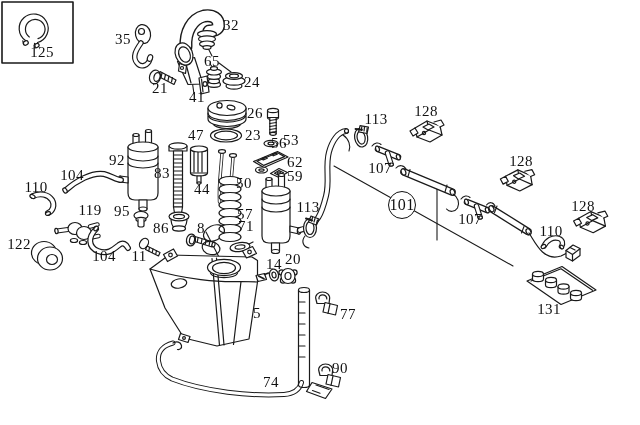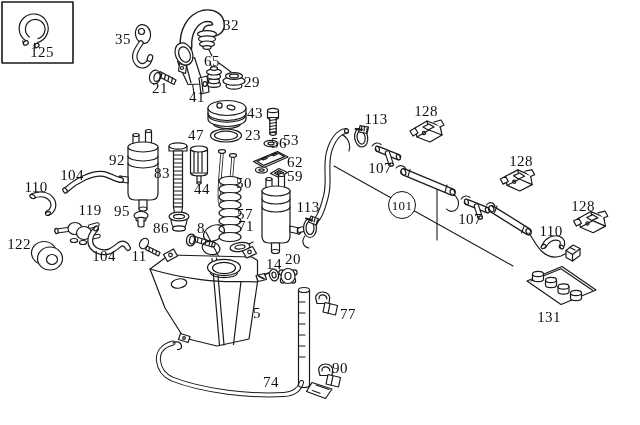--- a/index.html
+++ b/index.html
@@ -3,21 +3,21 @@
 <meta charset="utf-8">
 <title>Parts Diagram</title>
 <style>
   html,body{margin:0;padding:0;background:#fff;}
   .stage{position:relative;width:640px;height:425px;background:#fff;overflow:hidden;
          font-family:"Liberation Serif","DejaVu Serif",serif;}
   .stage svg{position:absolute;left:0;top:0;}
   .co{position:absolute;transform:translate(-50%,-50%);font-size:15px;color:#111;
       white-space:nowrap;letter-spacing:.4px;line-height:1;}
   .co.circled{width:26px;height:26px;border:1.4px solid #111;border-radius:50%;
-      display:flex;align-items:center;justify-content:center;font-size:13px;background:#fff;}
+      display:flex;align-items:center;justify-content:center;font-size:16px;background:#fff;}
 </style>
 </head>
 <body>
 
 <div class="stage">
 
 <svg width="640" height="425" viewBox="0 0 640 425">
 <g stroke="#1a1a1a" fill="none" stroke-width="1.2" stroke-linecap="round" stroke-linejoin="round">
 
   <defs>
@@ -424,24 +424,24 @@
     <path d="M298.5,385 A5.5,2.5 0 0 0 309.5,385"></path>
   </g>
 
 </g>
 </svg>
 
 <span class="co" style="left:42px;top:52px">125</span>
 <span class="co" style="left:123px;top:39px">35</span>
 <span class="co" style="left:231px;top:25px">32</span>
 <span class="co" style="left:212px;top:61px">65</span>
-<span class="co" style="left:252px;top:82px">29</span>
+<span class="co" style="left:252px;top:82px">24</span>
 <span class="co" style="left:160px;top:88px">21</span>
 <span class="co" style="left:197px;top:97px">41</span>
-<span class="co" style="left:255px;top:113px">43</span>
+<span class="co" style="left:255px;top:113px">26</span>
 <span class="co" style="left:291px;top:140px">53</span>
 <span class="co" style="left:253px;top:135px">23</span>
 <span class="co" style="left:279px;top:143px">56</span>
 <span class="co" style="left:196px;top:135px">47</span>
 <span class="co" style="left:295px;top:162px">62</span>
 <span class="co" style="left:295px;top:176px">59</span>
 <span class="co" style="left:117px;top:160px">92</span>
 <span class="co" style="left:162px;top:173px">83</span>
 <span class="co" style="left:72px;top:175px">104</span>
 <span class="co" style="left:36px;top:187px">110</span>
@@ -461,18 +461,18 @@
 <span class="co" style="left:257px;top:313px">5</span>
 <span class="co" style="left:308px;top:207px">113</span>
 <span class="co" style="left:376px;top:119px">113</span>
 <span class="co" style="left:426px;top:111px">128</span>
 <span class="co" style="left:380px;top:168px">107</span>
 <span class="co circled" style="left:402px;top:205px">101</span>
 <span class="co" style="left:470px;top:219px">107</span>
 <span class="co" style="left:521px;top:161px">128</span>
 <span class="co" style="left:583px;top:206px">128</span>
 <span class="co" style="left:551px;top:231px">110</span>
-<span class="co" style="left:549px;top:317px">131</span>
+<span class="co" style="left:549px;top:309px">131</span>
 <span class="co" style="left:348px;top:314px">77</span>
 <span class="co" style="left:340px;top:368px">90</span>
 <span class="co" style="left:271px;top:382px">74</span>
 
 </div>
 
 </body></html>

